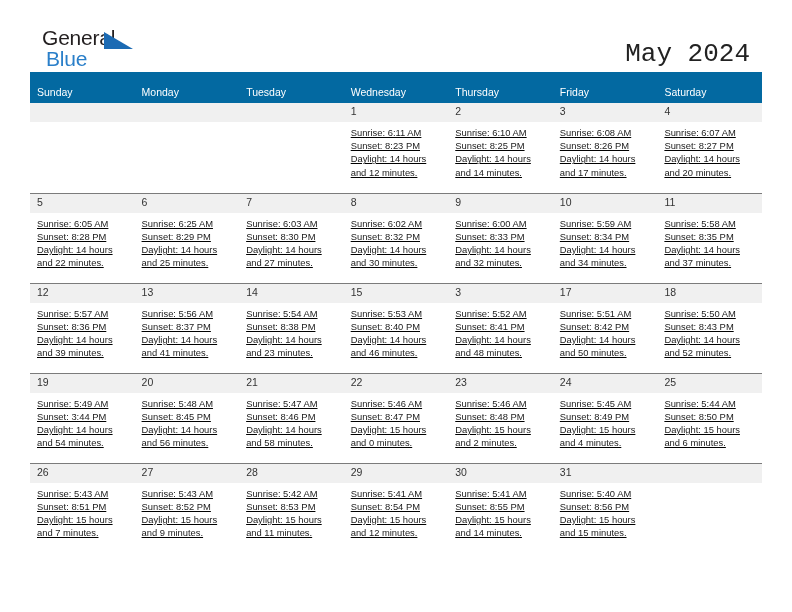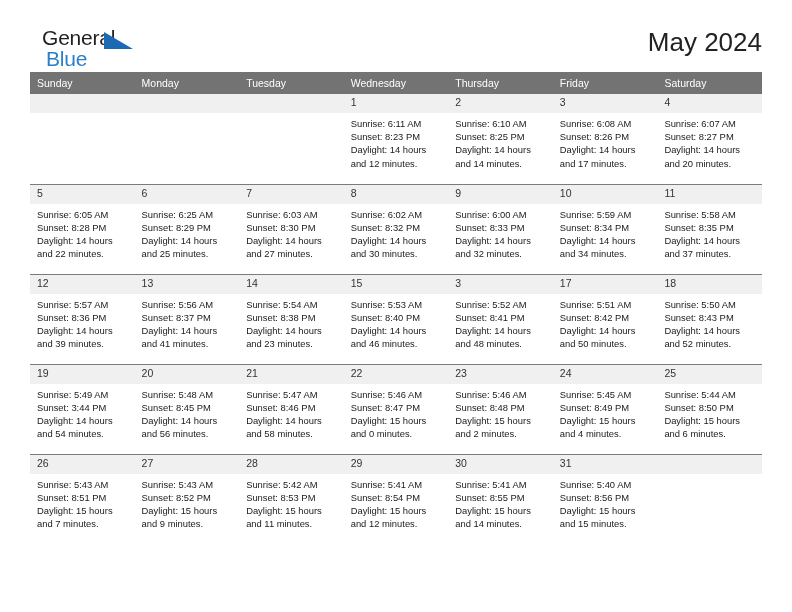--- a/index.html
+++ b/index.html
@@ -66,43 +66,44 @@
   }
   .titles {
     text-align: right;
     flex: 0 0 auto;
   }
   .month-title {
     font-size: 26px;
     color: #222222;
     line-height: 32px;
     font-weight: normal;
-    margin: 0;
+    margin: 12px;
+    font-family: Liberation Mono, monospace;
   }
   .location {
     font-size: 13.5px;
     color: #222222;
     line-height: 20px;
     margin: 6px 0 0 0;
     font-weight: normal;
   }
 
   
   .calendar {
     width: 732px;
     border-collapse: collapse;
     table-layout: fixed;
   }
   .calendar th {
-    background: #737373;
+    background: #0369a1;
     color: #ffffff;
     font-size: 10.5px;
     font-weight: normal;
     text-align: left;
-    padding: 5px 0 5px 7px;
+    padding: 14px 0 5px 7px;
     height: 21px;
     box-sizing: border-box;
   }
   .week-row td {
     vertical-align: top;
     padding: 0;
     border-top: 1px solid #7b7b7b;
     height: 90px;
     box-sizing: border-box;
   }
@@ -116,20 +117,21 @@
     color: #333333;
     padding: 2px 0 2px 7px;
     line-height: 13px;
     box-sizing: content-box;
   }
   .daynum.blank {
     color: transparent;
   }
   .cellbody {
     padding: 4px 6px 0 7px;
+    text-decoration: underline;
   }
   .cellbody div {
     font-size: 9.4px;
     line-height: 13.2px;
     color: #1a1a1a;
     white-space: nowrap;
   }
 </style>
 </head>
 <body>

